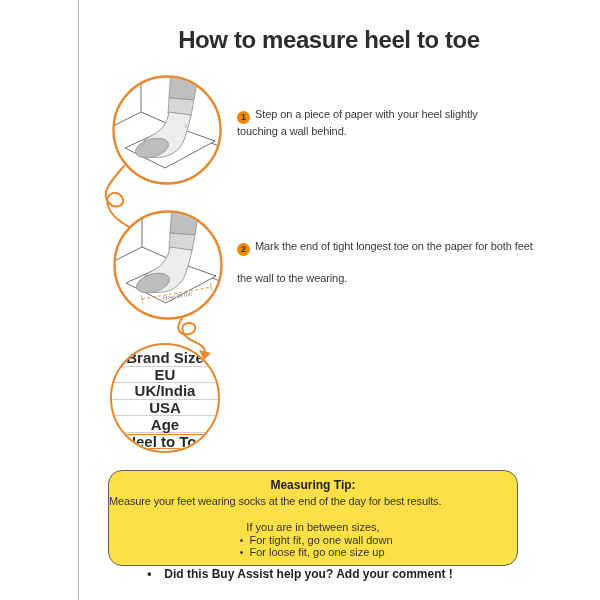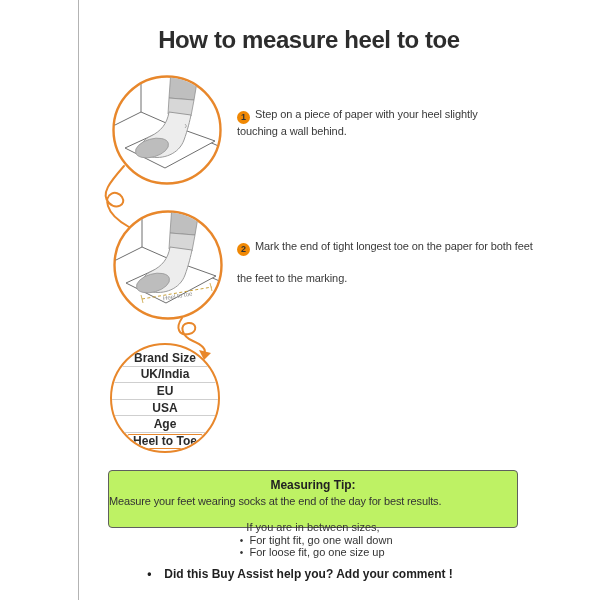--- a/index.html
+++ b/index.html
@@ -1,40 +1,40 @@
 <!DOCTYPE html>
 <html><head>
 <meta charset="utf-8">
 <style>
   html,body{margin:0;padding:0;background:#fff;}
   .canvas{position:relative;width:600px;height:600px;background:#ffffff;
           font-family:"Liberation Sans",sans-serif;color:#333;overflow:hidden;}
   .left-line{position:absolute;left:78px;top:0;width:1px;height:600px;background:#b3b3b3;}
-  .title{position:absolute;left:68px;top:26px;width:482px;margin:0;text-align:center;
+  .title{position:absolute;left:88px;top:26px;width:482px;margin:0;text-align:center;
          font-size:24px;font-weight:bold;color:#2d2d2d;letter-spacing:-0.4px;}
   .illus-overlay{position:absolute;left:0;top:0;width:600px;height:600px;pointer-events:none;}
   .circle-svg{position:absolute;}
   #circle1{left:111px;top:74px;}
   #circle2{left:112px;top:209px;}
   .chart-circle{position:absolute;left:110px;top:343px;width:106px;height:106px;
                 border:2px solid #E8872B;border-radius:50%;background:#fff;overflow:hidden;}
   .chart-rows{padding-top:5px;}
   .chart-row{height:16.6px;box-sizing:border-box;display:flex;align-items:center;justify-content:center;
-             font-size:12px;font-weight:bold;color:#2b2b2b;border-bottom:1px solid #cfcfcf;}
+             font-size:15px;font-weight:bold;color:#2b2b2b;border-bottom:1px solid #cfcfcf;}
   .chart-row:last-child{border-bottom:none;}
   .boxed{border:1px solid #E8872B;border-radius:2px;padding:0 5px;line-height:13px;background:#fff;}
   .step{position:absolute;left:237px;font-size:11px;line-height:1.34;color:#3a3a3a;letter-spacing:-0.1px;}
   #step1{top:107px;width:260px;}
   #step2{top:239px;width:300px;}
   #step3{top:382px;width:250px;}
   .badge{display:inline-block;width:13px;height:13px;border-radius:50%;background:#F08804;
          color:#333;font-size:9px;font-weight:bold;text-align:center;line-height:13px;
          margin-right:5px;vertical-align:-2px;}
-  .tipbox{position:absolute;left:108px;top:470px;width:410px;height:58px;box-sizing:border-box;
-          border:1px solid #5f5f5f;border-radius:4px;background:#bef264;}
+  .tipbox{position:absolute;left:108px;top:470px;width:410px;height:96px;box-sizing:border-box;
+          border:1px solid #5f5f5f;border-radius:14px;background:#fde047;}
   .tip-title{text-align:center;font-weight:bold;font-size:12px;margin-top:7px;color:#222;}
   .tip-main{text-align:left;font-size:11px;margin-top:3px;letter-spacing:-0.15px;}
   .tip-sub{text-align:center;font-size:11px;margin-top:14px;}
   .tip-bullets{width:max-content;margin:1px auto 0;font-size:11px;text-align:left;}
   .brow{display:flex;align-items:baseline;}
   .brow .bullet{width:16px;text-align:center;font-size:10px;}
   .footer{position:absolute;left:0;top:567px;width:600px;text-align:center;
           font-size:12px;font-weight:bold;color:#1f1f1f;}
   .footer .b{margin-right:13px;}
 </style>
@@ -87,39 +87,39 @@
       <ellipse cx="41" cy="74" rx="17" ry="9" transform="rotate(-16 41 74)" fill="#bdbdbd" stroke="#9a9a9a" stroke-width="0.8"></ellipse>
       <path d="M30,90 L100,78" fill="none" stroke="#C9A23C" stroke-width="1" stroke-dasharray="3,2.4"></path>
       <path d="M29,86 l2,8 M98,74 l2,8" fill="none" stroke="#C9A23C" stroke-width="0.8"></path>
       <text x="0" y="0" transform="translate(66,89) rotate(-10)" text-anchor="middle" font-size="6.2" fill="#8a8a8a">Heel to toe</text>
     </g>
   </svg>
 
   <div class="chart-circle">
     <div class="chart-rows">
       <div class="chart-row">Brand Size</div>
+      <div class="chart-row">EU</div>
       <div class="chart-row">UK/India</div>
-      <div class="chart-row">EU</div>
       <div class="chart-row">USA</div>
       <div class="chart-row">Age</div>
       <div class="chart-row">
         <span class="boxed">Heel to Toe</span>
       </div>
     </div>
   </div>
 
   <div id="step1" class="step">
     <span class="badge">1</span><span>Step on a piece of paper with your heel slightly</span><br>
     <span>touching a wall behind.</span>
   </div>
 
   <div id="step2" class="step">
     <span class="badge">2</span><span>Mark the end of tight longest toe on the paper for both feet</span><br>
     <br>
-    <span>the feet to the marking.</span>
+    <span>the wall to the wearing.</span>
   </div>
 
 
   <div class="tipbox">
     <div class="tip-title">Measuring Tip:</div>
     <div class="tip-main">Measure your feet wearing socks at the end of the day for best results.</div>
     <div class="tip-sub">If you are in between sizes,</div>
     <div class="tip-bullets">
       <div class="brow">
         <span class="bullet">•</span>

